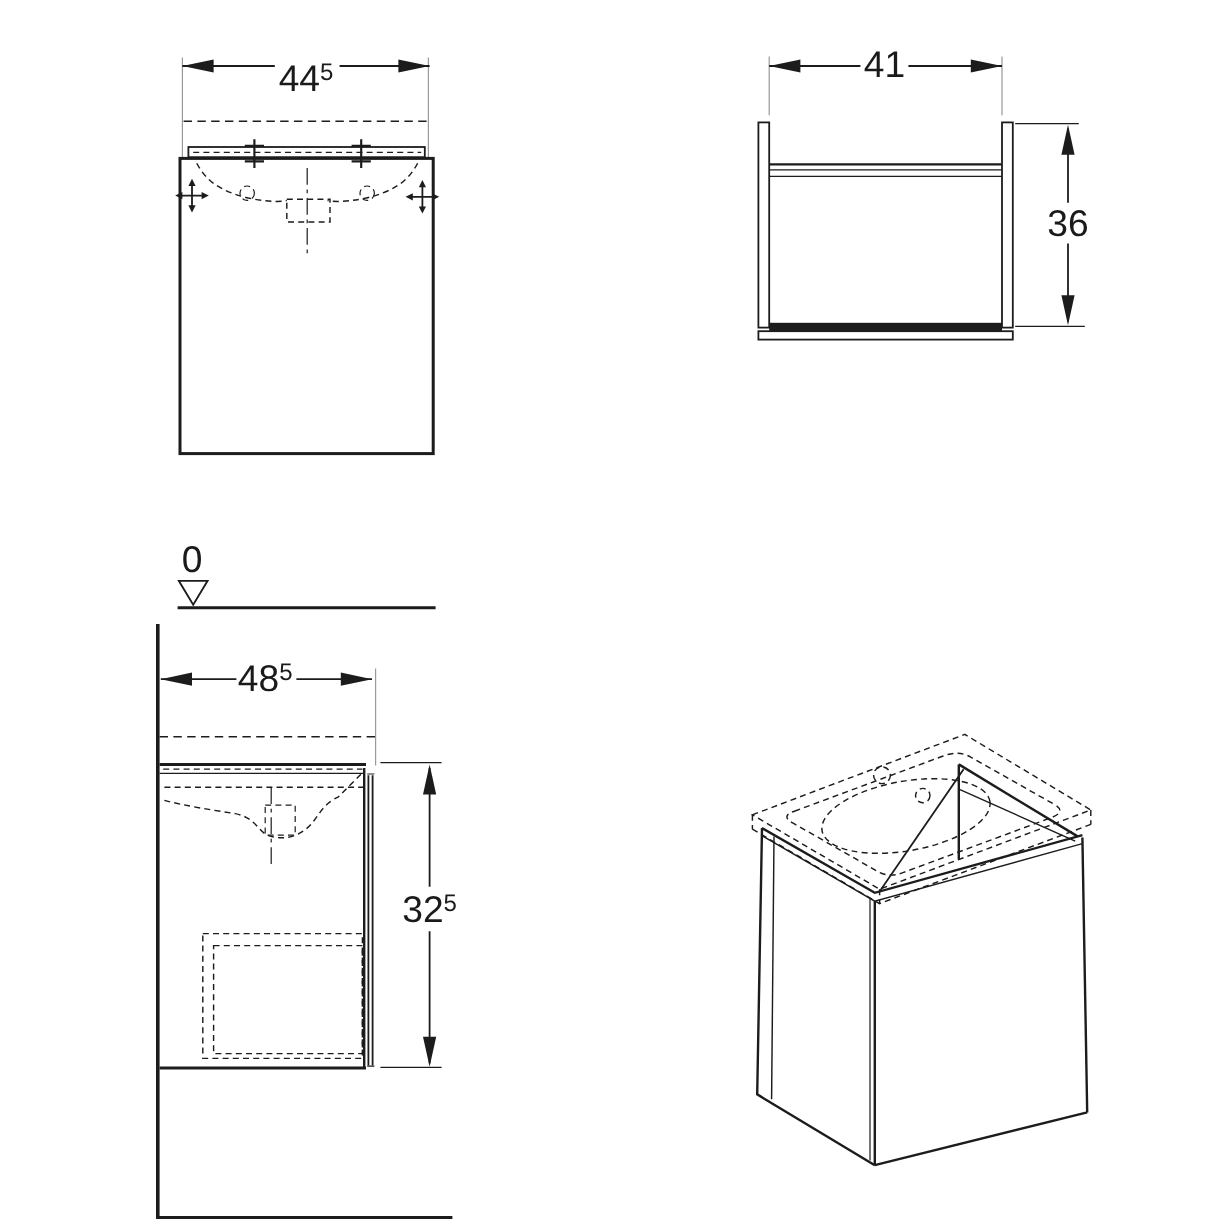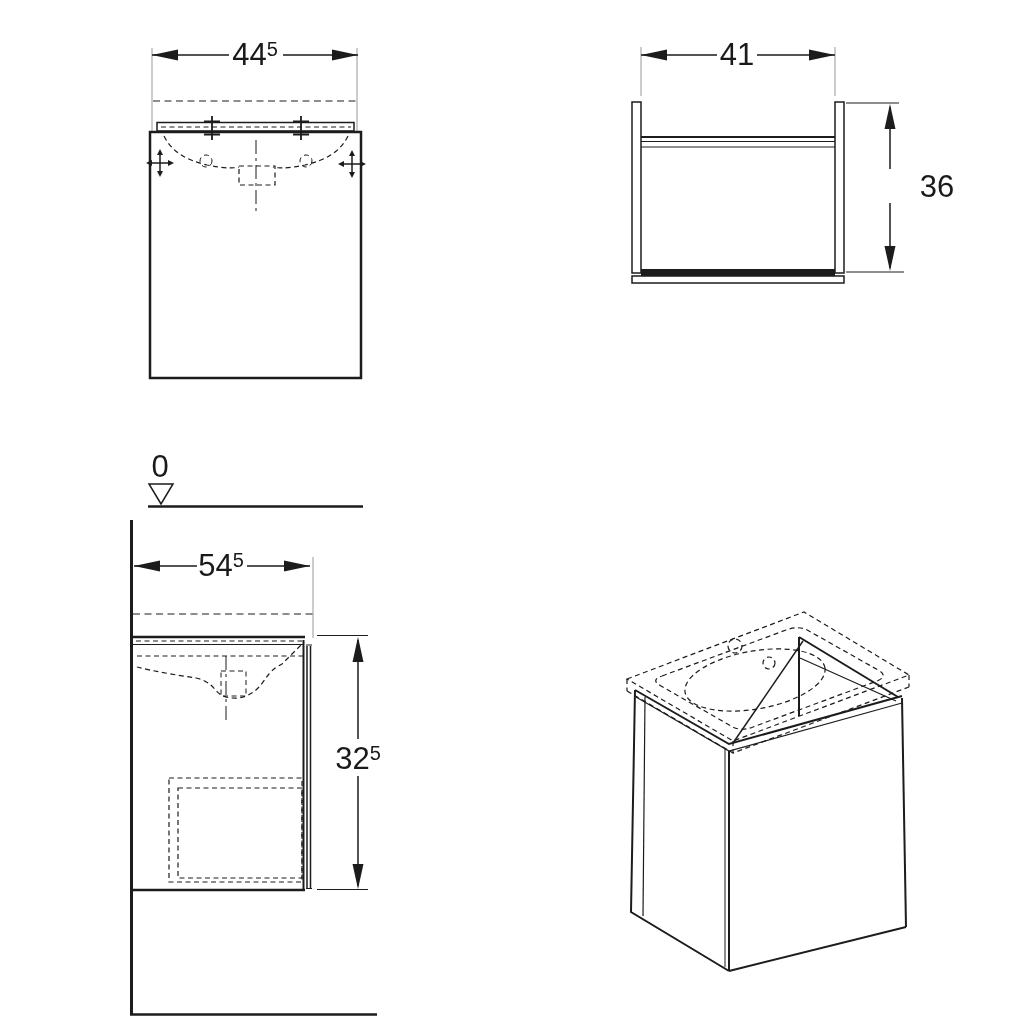--- a/index.html
+++ b/index.html
@@ -145,25 +145,25 @@
     <path class="s w2" d="M902,698 L906,927"></path>
     <path class="s w12" d="M645,697 L643,916"></path>
 
     <path class="s w2" d="M799,637 V716"></path>
     <path class="s w2" d="M799,637 L898,697"></path>
     <path class="s w12" d="M800,658 L896,701"></path>
     <path class="s w15" d="M803,641 L733,743"></path>
   </g>
 </svg>
 
-  <div class="dim-label" style="left:255px;top:54px"><span>44</span><sup>5</sup></div>
+  <div class="dim-label" style="left:255px;top:65px"><span>44</span><sup>5</sup></div>
 
   <div class="dim-label" style="left:737px;top:54px"><span>41</span><sup></sup></div>
 
-  <div class="dim-label" style="left:937px;top:186px"><span>36</span><sup></sup></div>
+  <div class="dim-label" style="left:890px;top:186px"><span>36</span><sup></sup></div>
 
   <div class="dim-label" style="left:160px;top:466px"><span>0</span></div>
 
-  <div class="dim-label" style="left:221px;top:565px"><span>54</span><sup>5</sup></div>
+  <div class="dim-label" style="left:221px;top:565px"><span>48</span><sup>5</sup></div>
 
   <div class="dim-label" style="left:358px;top:758px"><span>32</span><sup>5</sup></div>
 
 </div>
 
 </body></html>

